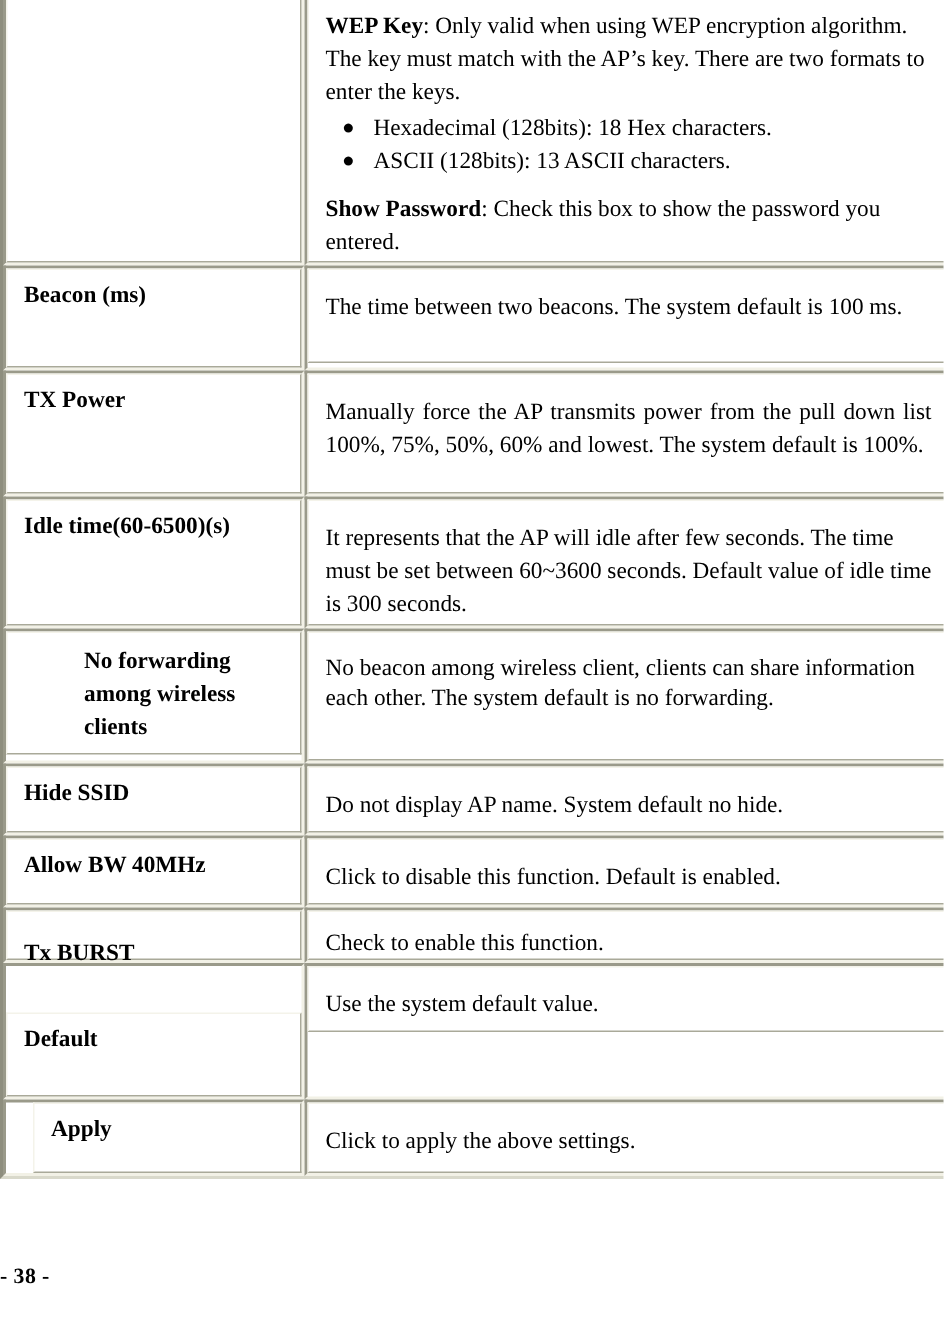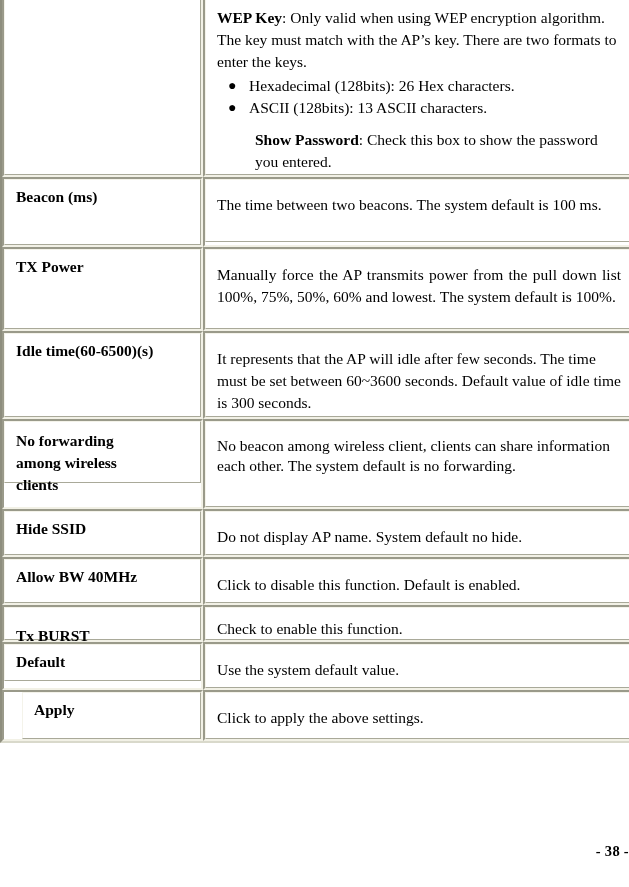--- a/index.html
+++ b/index.html
@@ -74,21 +74,21 @@
   
   .desc-txt {
     font-size: 15.5px;
     padding: 6px 11px 8px 11px;
   }
   .desc-txt p {
     margin: 0 0 0 0;
     line-height: 22px;
   }
   .desc-txt p.justify { text-align: justify; }
-  .desc-txt p.gap     { margin-top: 10px; margin-left: 38px; }
+  .desc-txt p.gap     { margin-top: 10px; }
   .desc-txt p.lead    { padding-top: 8px; }
   .desc-txt p.compact { line-height: 19.5px; }
 
   .desc-txt ul {
     margin: 2px 0 0 0;
     padding: 0 0 0 11px;
     list-style: none;
   }
   .desc-txt ul li {
     line-height: 22px;
@@ -104,21 +104,21 @@
   }
 
   .b { font-weight: bold; }
 
   
   .page-footer {
     position: absolute;
     left: 0;
     top: 843px;
     width: 629px;
-    text-align: right;
+    text-align: left;
     font-weight: bold;
     font-size: 14.5px;
     letter-spacing: 0.3px;
   }
 </style>
 </head>
 <body>
 
 <div class="page">
 
@@ -129,21 +129,21 @@
         <td class="c-label">
           <div class="cell-inner" style="height:183px;">
             <div class="label-txt"></div>
           </div>
         </td>
         <td class="c-desc">
           <div class="cell-inner" style="height:183px;">
             <div class="desc-txt">
               <p class="lead"><span class="b">WEP Key</span><span>: Only valid when using WEP encryption algorithm. The key must match with the AP’s key. There are two formats to enter the keys.</span></p>
               <ul>
-                <li><span class="bullet">●</span><span>Hexadecimal (128bits): 26 Hex characters.</span></li>
+                <li><span class="bullet">●</span><span>Hexadecimal (128bits): 18 Hex characters.</span></li>
                 <li><span class="bullet">●</span><span>ASCII (128bits): 13 ASCII characters.</span></li>
               </ul>
               <p class="gap"><span class="b">Show Password</span><span>: Check this box to show the password you entered.</span></p>
             </div>
           </div>
         </td>
       </tr>
 
       <tr>
         <td class="c-label">
@@ -185,21 +185,21 @@
           <div class="cell-inner" style="height:84px;">
             <div class="desc-txt">
               <p class="lead">It represents that the AP will idle after few seconds. The time must be set between 60~3600 seconds. Default value of idle time is 300 seconds.</p>
             </div>
           </div>
         </td>
       </tr>
 
       <tr>
         <td class="c-label">
-          <div class="cell-inner" style="height:62px;">
+          <div class="cell-inner" style="height:82px;padding-left:40px;">
             <div class="label-txt tight" style="line-height:22px;padding-top:8px;width:135px;">No forwarding among wireless clients</div>
           </div>
         </td>
         <td class="c-desc">
           <div class="cell-inner" style="height:86px;">
             <div class="desc-txt">
               <p class="compact lead">No beacon among wireless client, clients can share information each other. The system default is no forwarding.</p>
             </div>
           </div>
         </td>
@@ -245,21 +245,21 @@
           <div class="cell-inner" style="height:33px;">
             <div class="desc-txt">
               <p style="padding-top:4px;">Check to enable this function.</p>
             </div>
           </div>
         </td>
       </tr>
 
       <tr>
         <td class="c-label">
-          <div class="cell-inner" style="height:37px;">
+          <div class="cell-inner" style="height:56px;margin-top:31px;">
             <div class="label-txt">Default</div>
           </div>
         </td>
         <td class="c-desc">
           <div class="cell-inner" style="height:44px;">
             <div class="desc-txt">
               <p class="lead">Use the system default value.</p>
             </div>
           </div>
         </td>

